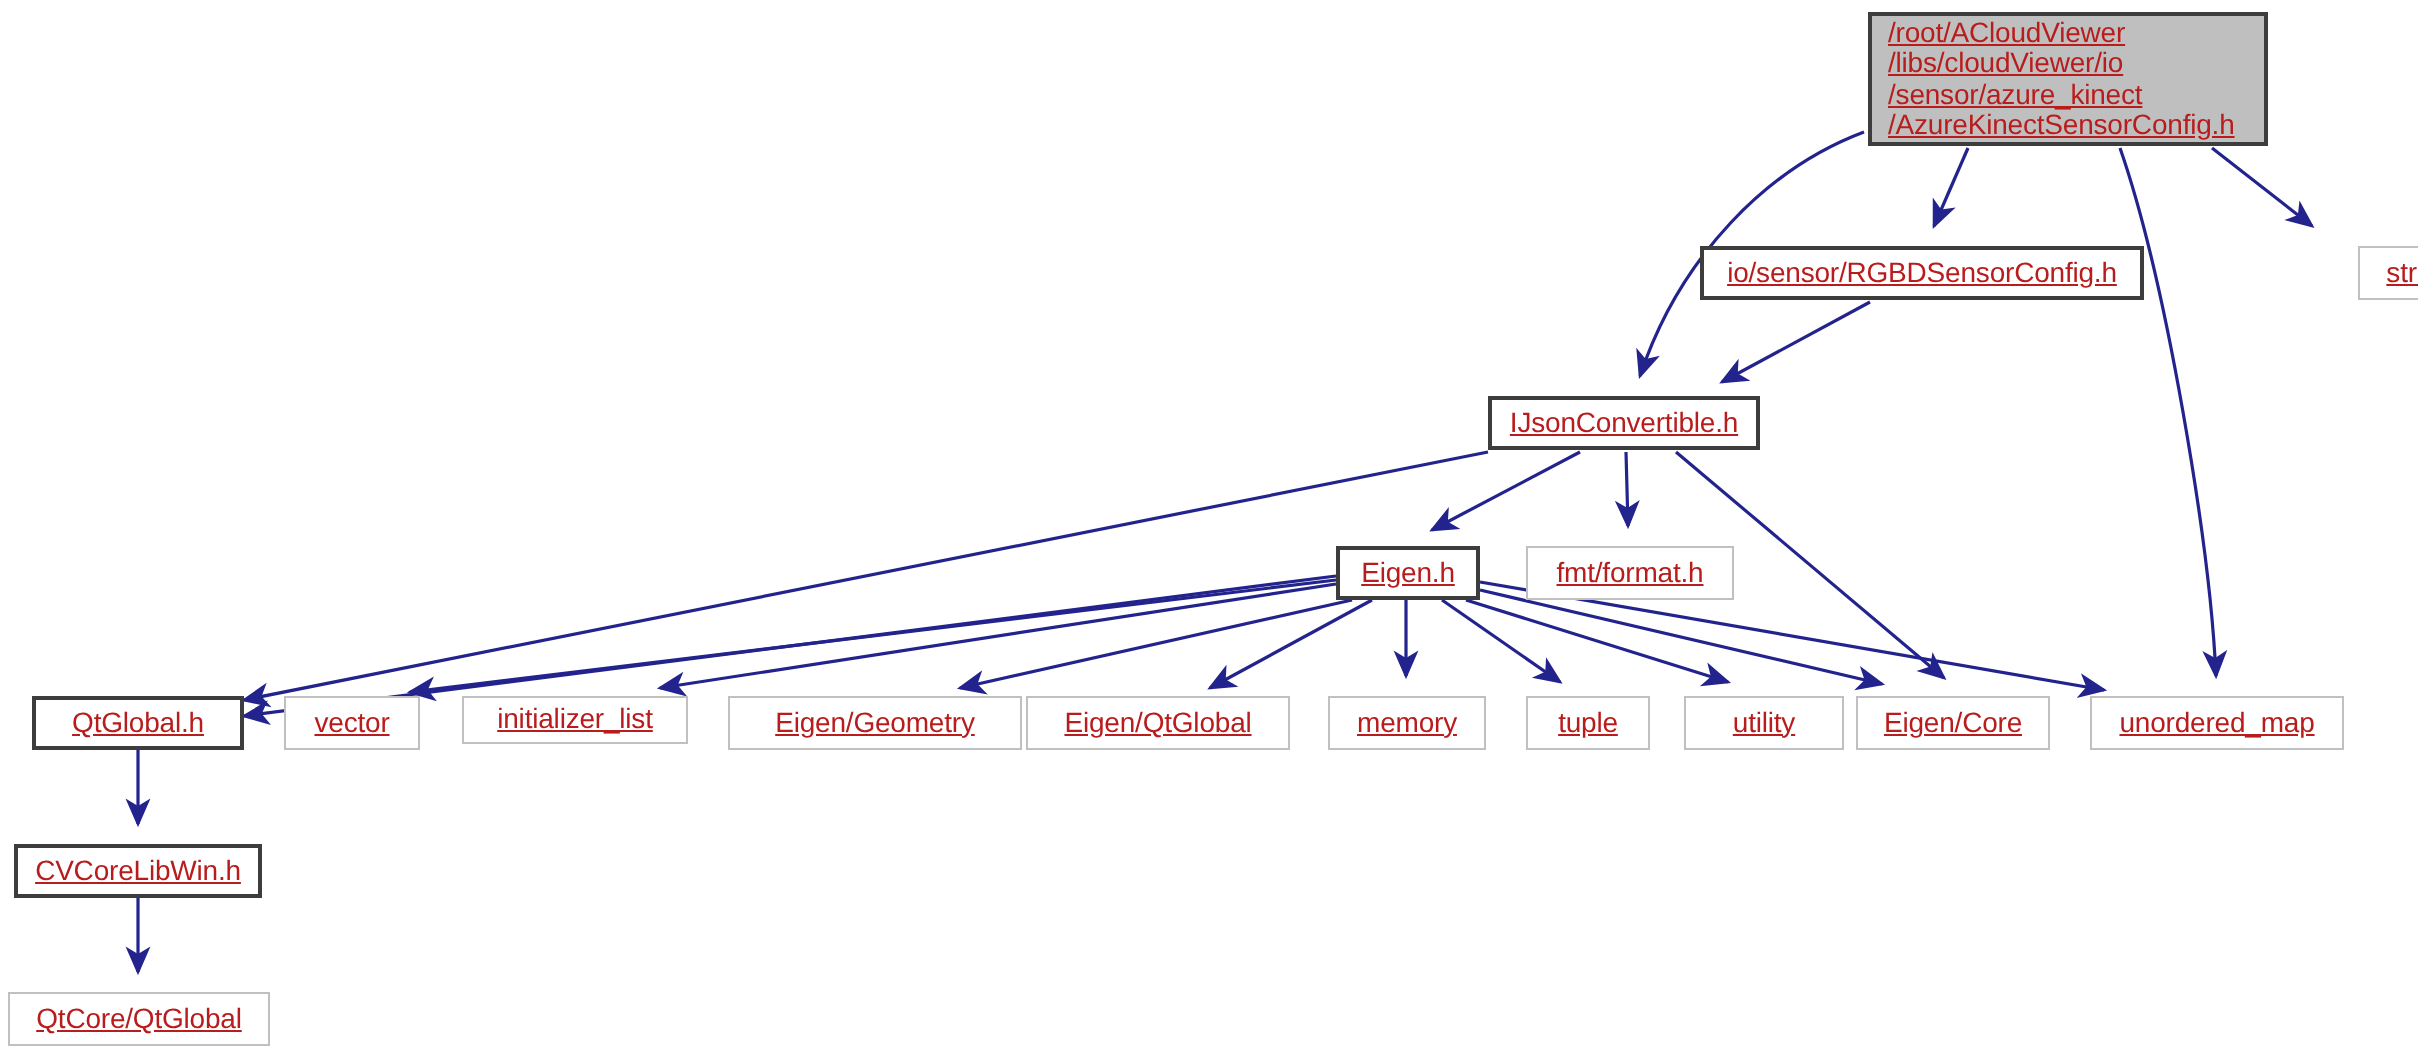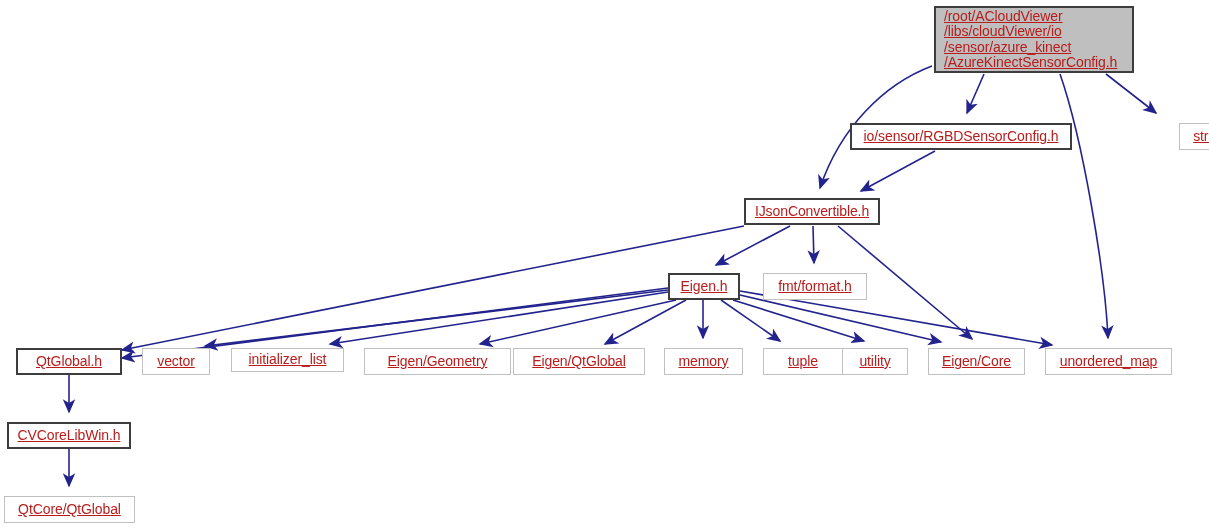--- a/index.html
+++ b/index.html
@@ -117,20 +117,20 @@
   <div class="node" style="left: 1143px; top: 123px; width: 62px; height: 27px; margin-left: 36px;">string</div>
   <div class="node bold" style="left: 744px; top: 198px; width: 136px; height: 27px;">IJsonConvertible.h</div>
   <div class="node bold" style="left: 668px; top: 273px; width: 72px; height: 27px;">Eigen.h</div>
   <div class="node" style="left: 763px; top: 273px; width: 104px; height: 27px;">fmt/format.h</div>
   <div class="node bold" style="left: 16px; top: 348px; width: 106px; height: 27px;">QtGlobal.h</div>
   <div class="node" style="left: 142px; top: 348px; width: 68px; height: 27px;">vector</div>
   <div class="node" style="left: 231px; top: 348px; width: 113px; height: 24px;">initializer_list</div>
   <div class="node" style="left: 364px; top: 348px; width: 147px; height: 27px;">Eigen/Geometry</div>
   <div class="node" style="left: 513px; top: 348px; width: 132px; height: 27px;">Eigen/QtGlobal</div>
   <div class="node" style="left: 664px; top: 348px; width: 79px; height: 27px;">memory</div>
-  <div class="node" style="left: 763px; top: 348px; width: 80px; height: 27px;">tuple</div>
-  <div class="node" style="left: 842px; top: 348px; width: 66px; height: 27px;">utility</div>
+  <div class="node" style="left: 763px; top: 348px; width: 62px; height: 27px;">tuple</div>
+  <div class="node" style="left: 842px; top: 348px; width: 80px; height: 27px;">utility</div>
   <div class="node" style="left: 928px; top: 348px; width: 97px; height: 27px;">Eigen/Core</div>
   <div class="node" style="left: 1045px; top: 348px; width: 127px; height: 27px;">unordered_map</div>
   <div class="node bold" style="left: 7px; top: 422px; width: 124px; height: 27px;">CVCoreLibWin.h</div>
   <div class="node" style="left: 4px; top: 496px; width: 131px; height: 27px;">QtCore/QtGlobal</div>
 
 </div>
 
 </body></html>

